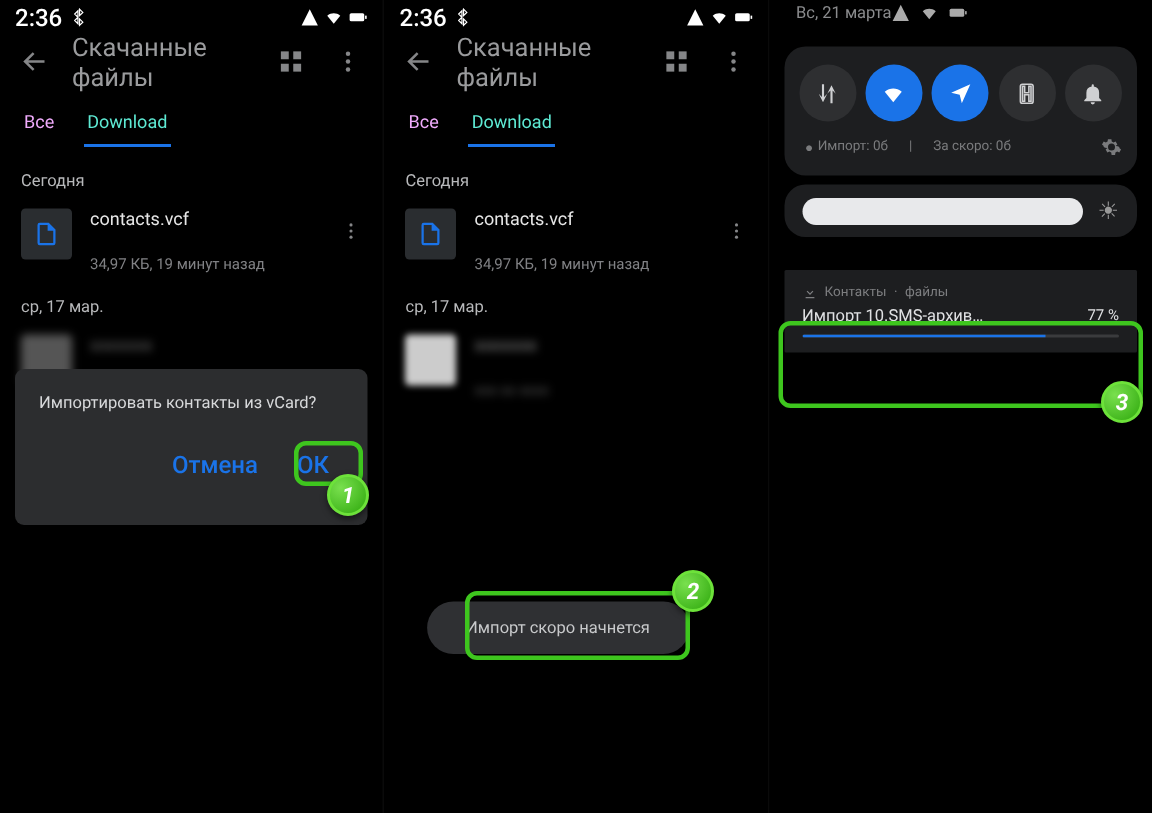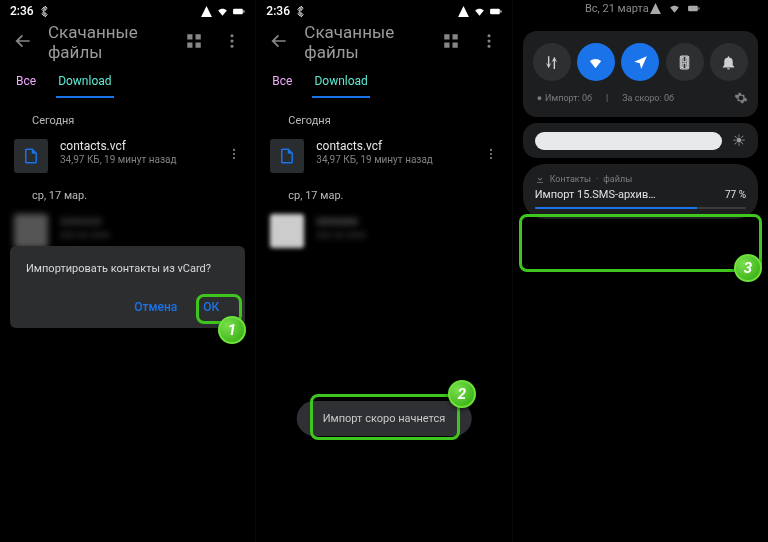--- a/index.html
+++ b/index.html
@@ -1,71 +1,71 @@
 <!DOCTYPE html>
 <html><head>
 <meta charset="utf-8">
 <style>
 *{box-sizing:border-box;margin:0;padding:0;font-family:Roboto,Arial,sans-serif}
 body{background:#000;width:768px;height:542px;overflow:hidden;position:relative}
 .panels{display:flex;height:100%}
 .panel{flex:1;background:#000;position:relative;border-right:1px solid #0a0a0a}
 .panel:last-child{border-right:none}
-.statusbar{height:22px;display:flex;justify-content:space-between;align-items:center;padding:0 10px;color:#fff;font-size:12px;font-weight:500}
+.statusbar{height:22px;display:flex;justify-content:space-between;align-items:center;padding:0 10px;color:#fff;font-size:16px;font-weight:500}
 .status-left{display:flex;align-items:center;gap:4px}
 .status-right{display:flex;align-items:center;gap:3px}
 .sicon{width:13px;height:13px;fill:#fff}
 .header{height:46px;display:flex;align-items:flex-start;padding:0 4px;color:#858688}
 .hbtn{width:38px;height:38px;display:flex;align-items:center;justify-content:center}
 .htitle{flex:1;font-size:17px;color:#9a9b9d;padding-left:6px}
 .hicons{display:flex}
 .tabs{height:36px;display:flex;align-items:flex-start;gap:18px;padding:0 14px;font-size:12px}
 .tab{color:#f0abfc;padding:6px 2px 10px;position:relative}
 .tab.active{color:#5eead4}
 .tab.active::after{content:"";position:absolute;bottom:0;left:0;right:0;height:2px;background:#1a73e8}
-.section-label{color:#b8b9bb;font-size:11px;padding:10px 32px 6px}
+.section-label{color:#b8b9bb;font-size:11px;padding:10px 14px 6px}
 .file-row{display:flex;align-items:flex-start;padding:6px 6px 6px 14px}
 .fthumb{width:34px;height:34px;background:#2a2d30;border-radius:3px;display:flex;align-items:center;justify-content:center;margin-right:12px}
 .fthumb svg{width:18px;height:18px;fill:#1a73e8}
 .fthumb.blur{background:#555;filter:blur(3px)}
 .fthumb.blur2{background:#ccc;filter:blur(2px)}
 .finfo{flex:1}
 .fname{color:#e6e6e6;font-size:12px}
-.fmeta{color:#808184;font-size:10px;margin-top:1px}
+.fmeta{color:#808184;font-size:10px;margin-top:18px}
 .fmeta.blur{filter:blur(3px);color:#555}
 .fmore{width:30px;height:30px;display:flex;align-items:center;justify-content:center}
 .fmore svg{width:14px;height:14px;fill:#858688}
-.dialog{position:absolute;left:10px;right:10px;top:246px;background:#2c2d2f;border-radius:6px;padding:16px 16px 7px}
+.dialog{position:absolute;left:10px;right:10px;top:246px;background:#2c2d2f;border-radius:6px;padding:16px 16px 24px}
 .dialog-text{color:#d8d9db;font-size:11px;margin-bottom:18px}
 .dialog-actions{display:flex;justify-content:flex-end;gap:6px}
-.dbtn{color:#1a73e8;font-size:12px;padding:7px 10px;font-weight:500}
+.dbtn{color:#1a73e8;font-size:16px;padding:7px 10px;font-weight:500}
 .highlight-green{position:absolute;border:3px solid #3ec61e;border-radius:8px;pointer-events:none}
 .badge{position:absolute;width:28px;height:28px;border-radius:50%;background:radial-gradient(circle at 30% 30%,#79e04e,#2ea80c);border:2px solid #6de23a;display:flex;align-items:center;justify-content:center;color:#fff;font-weight:700;font-size:15px;font-style:italic;box-shadow:0 2px 4px rgba(0,0,0,.5)}
 .toast{position:absolute;left:50%;transform:translateX(-50%);bottom:106px;background:#2f3033;border-radius:22px;padding:10px 26px;text-align:center}
 .toast-line{color:#c8c9cb;font-size:11px;line-height:1.4}
 
 .p3-bg{background:#000}
 .p3-time{color:#fff;font-size:40px;font-weight:300;padding:14px 0 0 18px;letter-spacing:-1px}
-.p3-date{display:flex;justify-content:center;align-items:center;padding:2px 14px 10px 18px}
+.p3-date{display:flex;justify-content:flex-start;align-items:center;padding:2px 14px 10px 18px}
 .p3-date span{color:#8a8b8d;font-size:11px}
 .p3-dicons{display:flex;gap:6px}
 .p3-dicons svg{width:13px;height:13px;fill:#aaa}
 .qs{background:#1d1e20;border-radius:14px;margin:6px 10px;padding:12px 10px}
 .qs-row{display:flex;justify-content:space-between;margin-bottom:10px}
 .qs-btn{width:38px;height:38px;border-radius:50%;background:#2e2f31;display:flex;align-items:center;justify-content:center}
 .qs-btn.active{background:#1a73e8}
 .qs-btn svg{width:17px;height:17px;fill:#cfd0d2}
 .qs-btn.active svg{fill:#fff}
 .qs-sub{display:flex;gap:14px;font-size:9px;color:#7a7b7d;padding-left:4px;align-items:center}
 .qs-sub span{display:flex;align-items:center;gap:3px}
 .qs-gear{margin-left:auto}
 .brightness{background:#1d1e20;border-radius:14px;margin:6px 10px;padding:8px 12px;display:flex;align-items:center;gap:10px}
 .br-track{flex:1;height:18px;background:#e8e9eb;border-radius:10px;position:relative}
 .br-sun{color:#999}
-.notif{background:#1d1e20;border-radius:22px;margin:6px 10px;padding:10px 12px;position:relative}
+.notif{background:#1d1e20;border-radius:1px;margin:22px 10px;padding:10px 12px;position:relative}
 .notif-head{display:flex;align-items:center;gap:5px;font-size:9px;color:#7d7e80;margin-bottom:4px}
 .notif-head svg{width:10px;height:10px;fill:#7d7e80}
 .notif-body{display:flex;justify-content:space-between;align-items:center;margin-bottom:6px}
 .notif-title{color:#e0e1e3;font-size:11px}
 .notif-pct{color:#e0e1e3;font-size:10px}
 .notif-bar{height:2px;background:#3a3b3d;border-radius:2px;overflow:hidden}
 .notif-fill{height:100%;width:77%;background:#1a73e8}
 </style>
 </head>
 <body>
@@ -300,29 +300,29 @@
   <div class="notif">
     <div class="notif-head">
       <svg viewBox="0 0 24 24">
             <path d="M12 3v10l4-4 1.4 1.4L12 16 6.6 10.4 8 9l4 4V3zM5 19h14v2H5z"></path>
           </svg>
       <span>Контакты</span>
       <span>·</span>
       <span>файлы</span>
     </div>
     <div class="notif-body">
-      <div class="notif-title">Импорт 15.SMS-архив…</div>
+      <div class="notif-title">Импорт 10.SMS-архив…</div>
       <div class="notif-pct">77 %</div>
     </div>
     <div class="notif-bar">
           <div class="notif-fill"></div>
         </div>
   </div>
   <div class="highlight-green" style="left:6px;top:214px;right:6px;height:58px"></div>
   <div class="badge" style="right:6px;top:254px">3</div>
 </div>
 </div>
 
-<div class="toast" style="left:384px">
+<div class="toast" style="left:372px">
   <div class="toast-line">Импорт скоро начнется</div>
 </div>
 <div class="highlight-green" style="left:310px;top:394px;width:150px;height:46px"></div>
 <div class="badge" style="left:448px;top:380px">2</div>
 
 </body></html>

